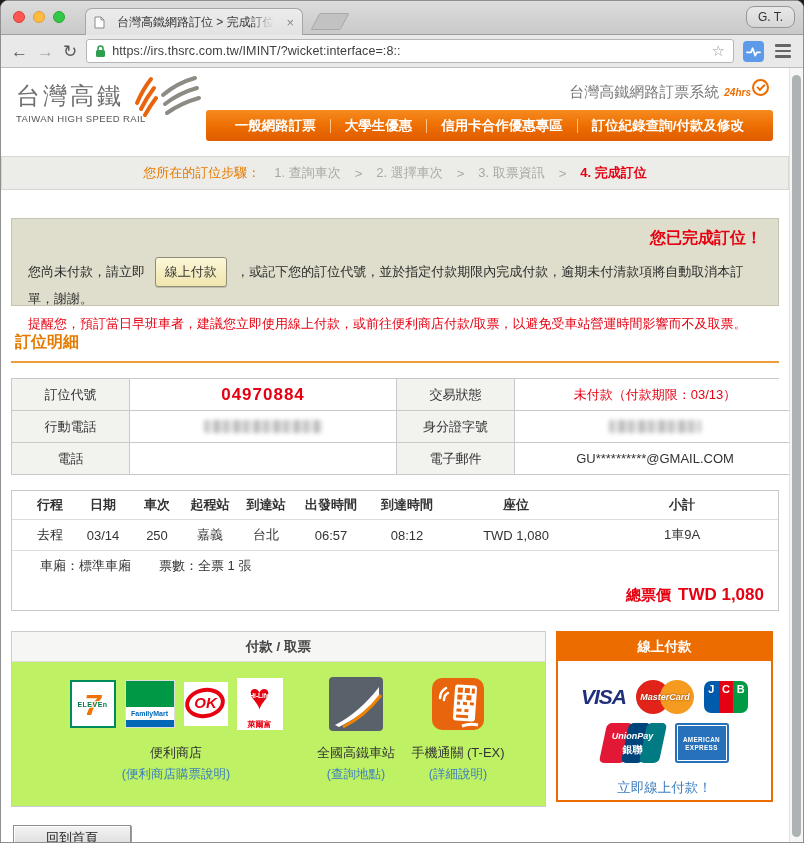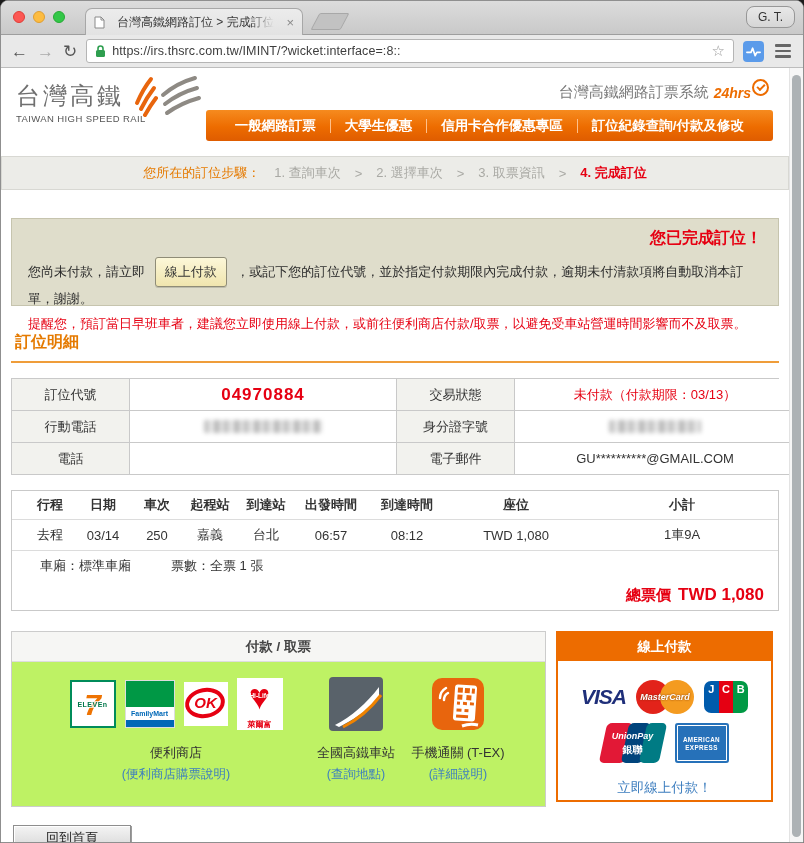--- a/index.html
+++ b/index.html
@@ -48,21 +48,21 @@
   .content { position:absolute; left:0; top:0; right:14px; bottom:0; overflow:hidden; }
 
   
   .site-header { position:relative; height:78px; }
   .logo { position:absolute; left:15px; top:12px; }
   .logo-cn { font-size:24px; font-weight:normal; color:#6f6f6f; letter-spacing:3px; }
   .logo-en { font-size:9.5px; color:#555; letter-spacing:.4px; margin-top:1px; }
   .logo-strokes { position:absolute; left:128px; top:5px; }
   .sys-title { position:absolute; right:20px; top:15px; display:flex; align-items:center; gap:5px; }
   .sys-title-text { font-size:15px; color:#787878; }
-  .badge-24 { font-size:14px; font-weight:bold; font-style:italic; color:#ed6c00; }
+  .badge-24 { font-size:10px; font-weight:bold; font-style:italic; color:#ed6c00; }
   .clock-ring { width:17px; height:17px; border:2.5px solid #ed6c00; border-radius:50%;
                 position:relative; margin-left:-4px; margin-top:-10px; background:#fff; }
   .clock-ring::after { content:""; position:absolute; left:3px; top:3px; width:6px; height:3px;
                        border-left:2px solid #ed6c00; border-bottom:2px solid #ed6c00; transform:rotate(-45deg); }
   .mainnav { position:absolute; left:205px; right:16px; top:42px; height:31px;
              background:linear-gradient(#f68b1f 0%, #ed6c00 55%, #df5c00 100%);
              border-radius:3px; display:flex; align-items:center; justify-content:center; gap:14px; }
   .nav-item { color:#fff; font-size:13.5px; font-weight:bold; white-space:nowrap; }
   .nav-sep { width:1px; height:14px; background:#ffc08a; }
 
@@ -101,21 +101,21 @@
               background:repeating-linear-gradient(90deg,#c4c4c4 0 5px,#e9e9e9 5px 10px,#b8b8b8 10px 15px,#dedede 15px 20px); }
   .redacted.w1 { width:118px; } .redacted.w2 { width:92px; }
 
   
   .trip { margin:15px 10px 0 10px; border:1px solid #c9c9c9; }
   .trow { display:grid; grid-template-columns:48px 58px 50px 56px 56px 74px 78px 140px 1fr; padding-left:14px; }
   .tcell { display:flex; align-items:center; justify-content:center; font-size:13px; color:#333; }
   .trow.head { height:29px; border-bottom:1px solid #dcdcdc; }
   .trow.head .tcell { font-weight:bold; }
   .trow.data { height:31px; border-bottom:1px solid #dcdcdc; }
-  .trip-info { height:29px; display:flex; align-items:center; gap:40px; padding-left:28px;
+  .trip-info { height:29px; display:flex; align-items:center; gap:28px; padding-left:28px;
                font-size:13px; color:#333; }
   .trip-total { height:30px; display:flex; align-items:center; justify-content:flex-end;
                 padding-right:14px; gap:7px; }
   .total-label { color:#e60012; font-weight:bold; font-size:15px; }
   .total-value { color:#e60012; font-weight:bold; font-size:17px; }
 
   
   .payrow { position:relative; margin-top:20px; height:178px; }
   .paybox-left { position:absolute; left:10px; width:535px; top:0; height:176px;
                  border:1px solid #ccc; background:#bef264; }

